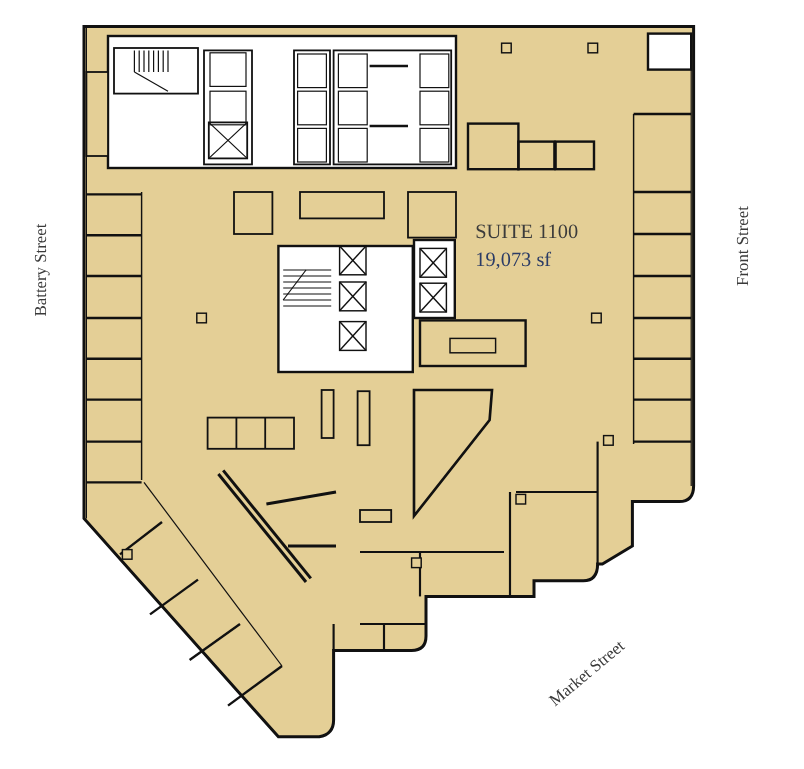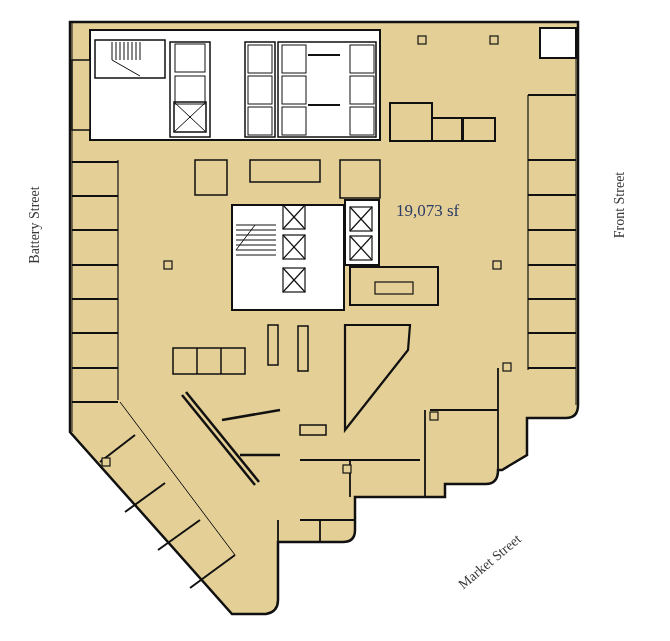--- a/index.html
+++ b/index.html
@@ -4,21 +4,21 @@
 <style>
   html, body { margin:0; padding:0; background:#ffffff; }
   body { width:670px; height:641px; position:relative; overflow:hidden; font-family:"Liberation Serif", "DejaVu Serif", serif; }
   #plan { position:absolute; left:0; top:0; width:670px; height:641px; }
   .street { position:absolute; font-size:14px; color:#3a3a3a; white-space:nowrap; font-family:"Liberation Serif", "DejaVu Serif", serif; }
   .lbl-battery { left:35px; top:225px; transform:translate(-50%,-50%) rotate(-90deg); }
   .lbl-front { left:620px; top:205px; transform:translate(-50%,-50%) rotate(-90deg); }
   .lbl-market { left:490px; top:562px; transform:translate(-50%,-50%) rotate(-40deg); }
   .suite { position:absolute; left:396px; top:182px; }
   .suite-name { font-size:17px; color:#3b3b3b; line-height:22px; }
-  .suite-area { font-size:17px; color:#2b3c66; line-height:22px; margin-top:18px; }
+  .suite-area { font-size:17px; color:#2b3c66; line-height:22px; margin-top:2px; }
 </style>
 </head>
 <body>
 
 <svg id="plan" viewBox="0 0 670 641" xmlns="http://www.w3.org/2000/svg">
 
   <path d="M70,22 L578,22 L578,405 Q578,418 566,418 L527,418 L527,455 L502,470 L498,470 Q498,484 486,484 L445,484 L445,497 L355,497 L355,530 Q355,542 343,542 L278,542 L278,600 Q278,612 266,614 L232,614 L70,432 Z" fill="#e4cf96" stroke="#111" stroke-width="2.5"></path>
 
   <line x1="72" y1="22" x2="72" y2="432" stroke="#111" stroke-width="1"></line>
   <line x1="576" y1="40" x2="576" y2="405" stroke="#111" stroke-width="1"></line>
@@ -177,14 +177,15 @@
     <rect x="343" y="465" width="8" height="8"></rect>
     <rect x="503" y="363" width="8" height="8"></rect>
   </g>
 </svg>
 
 <div class="street lbl-battery">Battery Street</div>
 <div class="street lbl-front">Front Street</div>
 <div class="street lbl-market">Market Street</div>
 
 <div class="suite">
+  <div class="suite-name">SUITE 1100</div>
   <div class="suite-area">19,073 sf</div>
 </div>
 
 </body></html>

